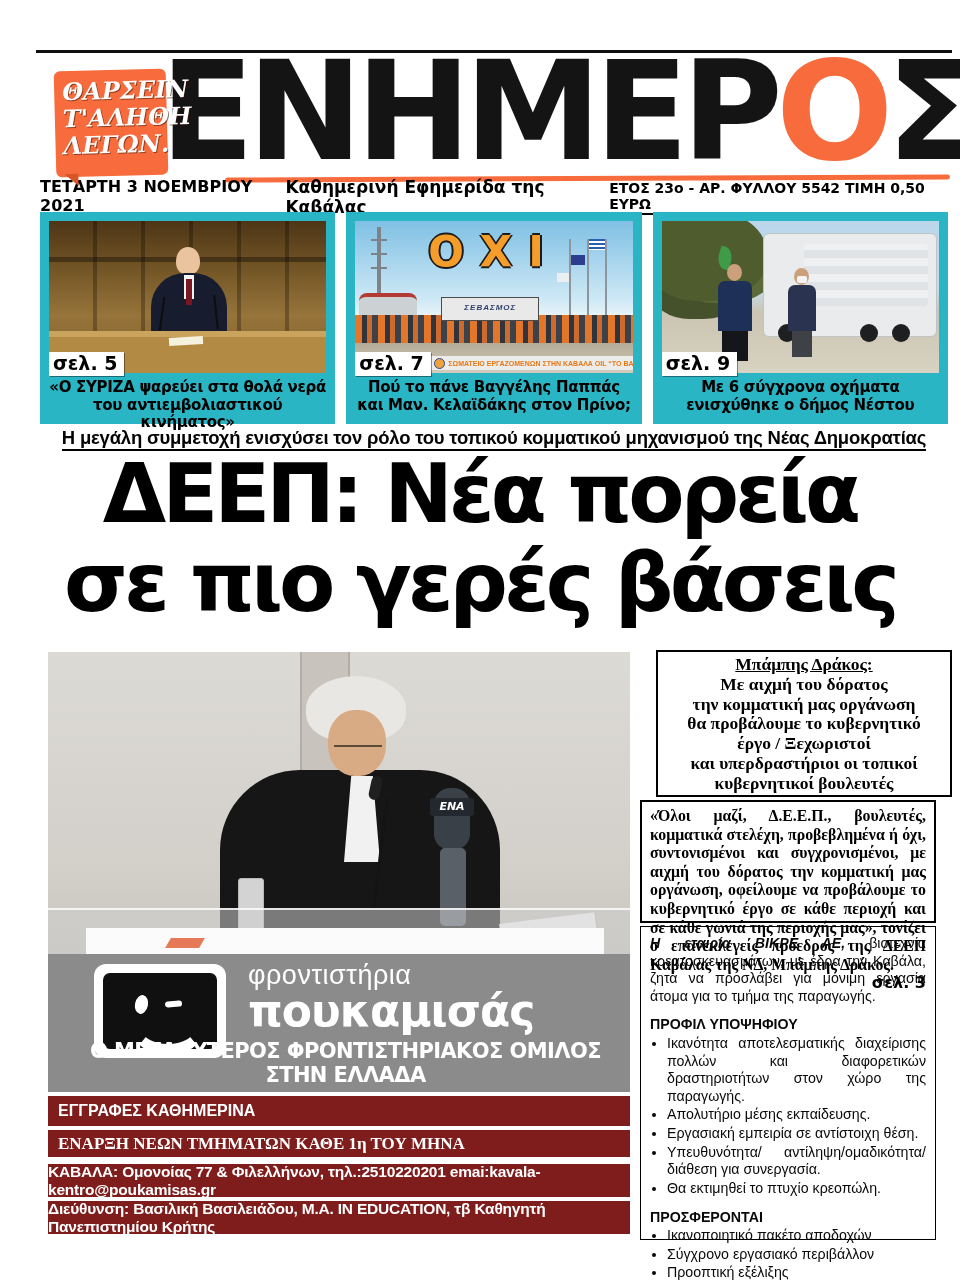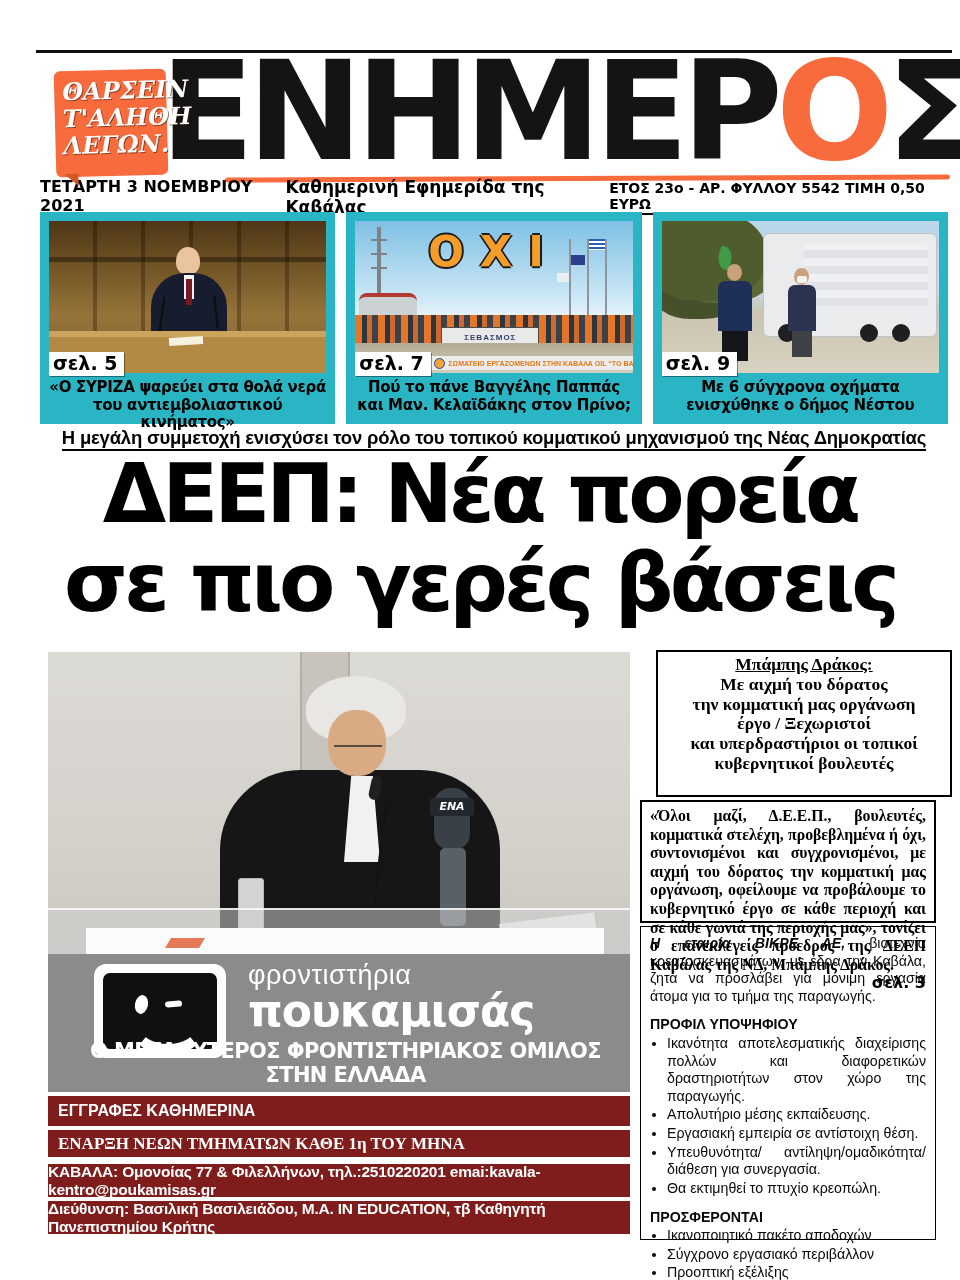--- a/index.html
+++ b/index.html
@@ -60,22 +60,22 @@
         text-shadow:-2px 0 0 #1c1c1c,2px 0 0 #1c1c1c,0 -2px 0 #1c1c1c,0 2px 0 #1c1c1c;}
   .ph2 .tower{position:absolute;left:22px;top:6px;width:4px;height:92px;background:#7d8388;}
   .ph2 .tower:before{content:"";position:absolute;left:-6px;top:12px;width:16px;height:2px;background:#7d8388;box-shadow:0 14px 0 #7d8388,0 28px 0 #7d8388;}
   .ph2 .pole{position:absolute;width:2px;height:78px;background:#8d969c;top:18px;}
   .ph2 .flag-gr{position:absolute;width:16px;height:11px;top:18px;background:repeating-linear-gradient(180deg,#2a5fae 0 2px,#ffffff 2px 4px);}
   .ph2 .flag-eu{position:absolute;width:14px;height:10px;top:34px;background:#2c3e8f;}
   .ph2 .flag-wh{position:absolute;width:12px;height:9px;top:52px;background:#eceff1;}
   .ph2 .tank{position:absolute;left:4px;bottom:46px;width:58px;height:30px;background:#ccd1d4;border-radius:8px;border-top:4px solid #b23a33;}
   .ph2 .crowd{position:absolute;left:0;right:0;bottom:30px;height:28px;
         background:repeating-linear-gradient(90deg,#e4762a 0 7px,#30343b 7px 12px,#cf6a2f 12px 17px,#3c414a 17px 23px);}
-  .ph2 .banner{position:absolute;left:86px;bottom:22px;width:96px;height:22px;background:#e9e9e9;border:1px solid #4a4a4a;
-        font-size:8px;font-weight:700;color:#32406e;text-align:center;line-height:20px;letter-spacing:1px;}
+  .ph2 .banner{position:absolute;left:86px;bottom:52px;width:96px;height:22px;background:#e9e9e9;border:1px solid #4a4a4a;
+        font-size:8px;font-weight:700;color:#32406e;text-align:center;line-height:20px;letter-spacing:1px;font-style:italic;}
   .ph2 .road{position:absolute;left:0;right:0;bottom:0;height:30px;background:linear-gradient(180deg,#b5ab97,#d2ccba);}
   .ph2 .strip{position:absolute;left:76px;right:0;bottom:3px;height:14px;background:rgba(238,238,238,.95);
         display:flex;align-items:center;gap:3px;padding-left:3px;overflow:hidden;}
   .ph2 .strip .dot{width:9px;height:9px;border-radius:50%;background:#f2a23c;border:1px solid #2a4a8a;flex:0 0 auto;}
   .ph2 .strip .txt{font-size:7px;font-weight:800;color:#e77817;white-space:nowrap;}
 
   
   .ph3{background:linear-gradient(180deg,#b9d6ea 0%,#c6dcea 45%,#cbc4b2 60%,#d8d2c2 100%);}
   .ph3 .tree{position:absolute;left:-14px;top:-12px;width:120px;height:92px;background:#4f5c2e;border-radius:42% 58% 55% 45%;
         box-shadow:18px 10px 0 -8px #5b6a37,-6px 28px 0 -10px #44512a;}
@@ -311,20 +311,21 @@
 
   <div class="abs bar bar1">ΕΓΓΡΑΦΕΣ ΚΑΘΗΜΕΡΙΝΑ</div>
   <div class="abs bar bar2">ΕΝΑΡΞΗ ΝΕΩΝ ΤΜΗΜΑΤΩΝ ΚΑΘΕ 1η ΤΟΥ ΜΗΝΑ</div>
   <div class="abs bar bar3">ΚΑΒΑΛΑ: Ομονοίας 77 &amp; Φιλελλήνων, τηλ.:2510220201 emai:kavala-kentro@poukamisas.gr</div>
   <div class="abs bar bar4">Διεύθυνση: Βασιλική Βασιλειάδου, M.A. IN EDUCATION, τβ Καθηγητή Πανεπιστημίου Κρήτης</div>
 
   <div class="abs deck-box">
     <div class="deck-name">Μπάμπης Δράκος:</div>
     <div>Με αιχμή του δόρατος</div>
     <div>την κομματική μας οργάνωση</div>
+    <div>θα προβάλουμε το κυβερνητικό</div>
     <div>έργο / Ξεχωριστοί</div>
     <div>και υπερδραστήριοι οι τοπικοί</div>
     <div>κυβερνητικοί βουλευτές</div>
   </div>
 
   <div class="abs body-box">
     <span>«Όλοι μαζί, Δ.Ε.Ε.Π., βουλευτές, κομματικά στελέχη, προβεβλημένα ή όχι, συντονισμένοι και συγχρονισμένοι, με αιχμή του δόρατος την κομματική μας οργάνωση, οφείλουμε να προβάλουμε το κυβερνητικό έργο σε κάθε περιοχή και σε κάθε γωνιά της περιοχής μας», τονίζει ο επανεκλεγείς πρόεδρος της ΔΕΕΠ Καβάλας της ΝΔ, Μπάμπης Δράκος.</span>
     <span class="body-pageref">σελ. 3</span>
   </div>
 

